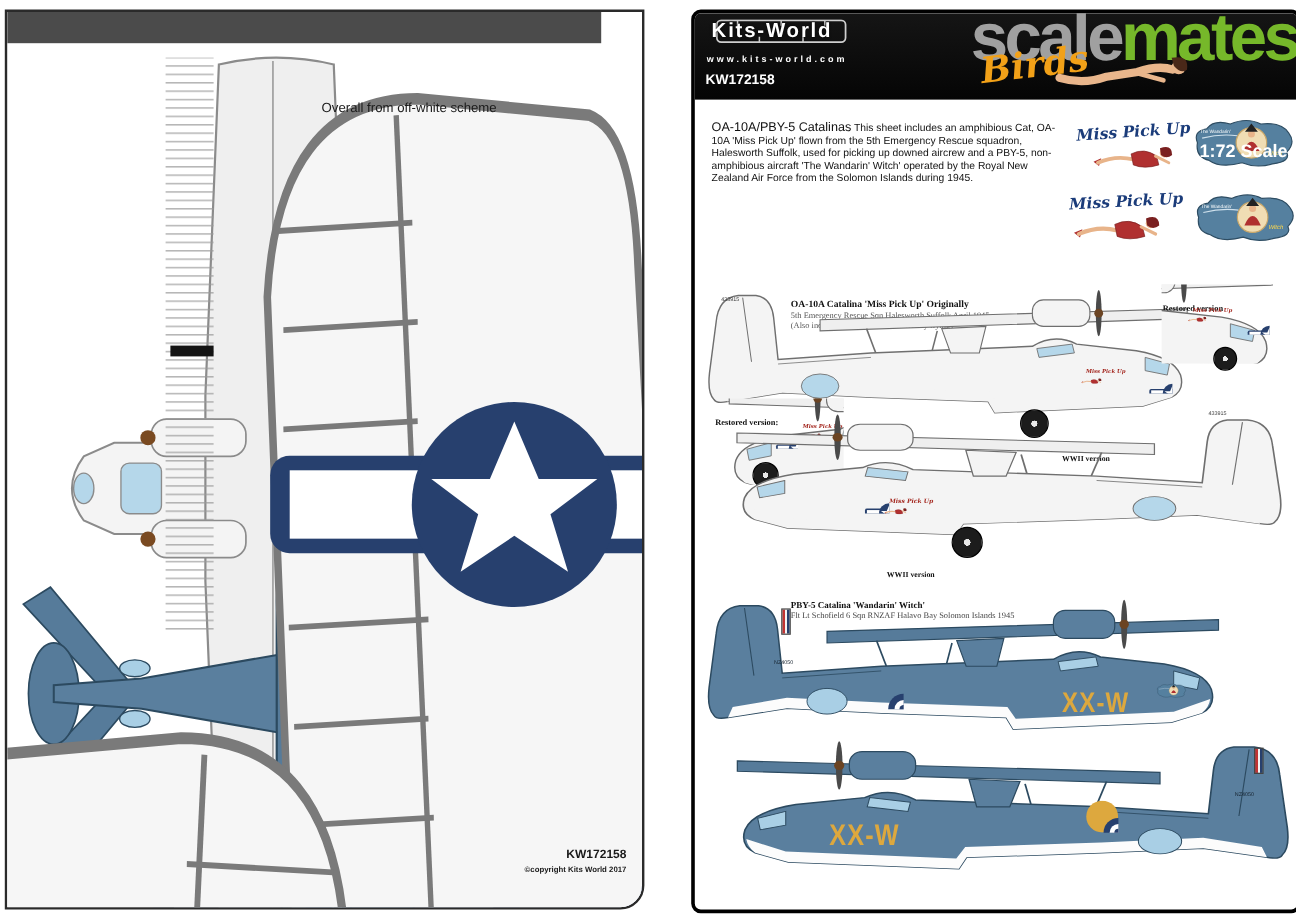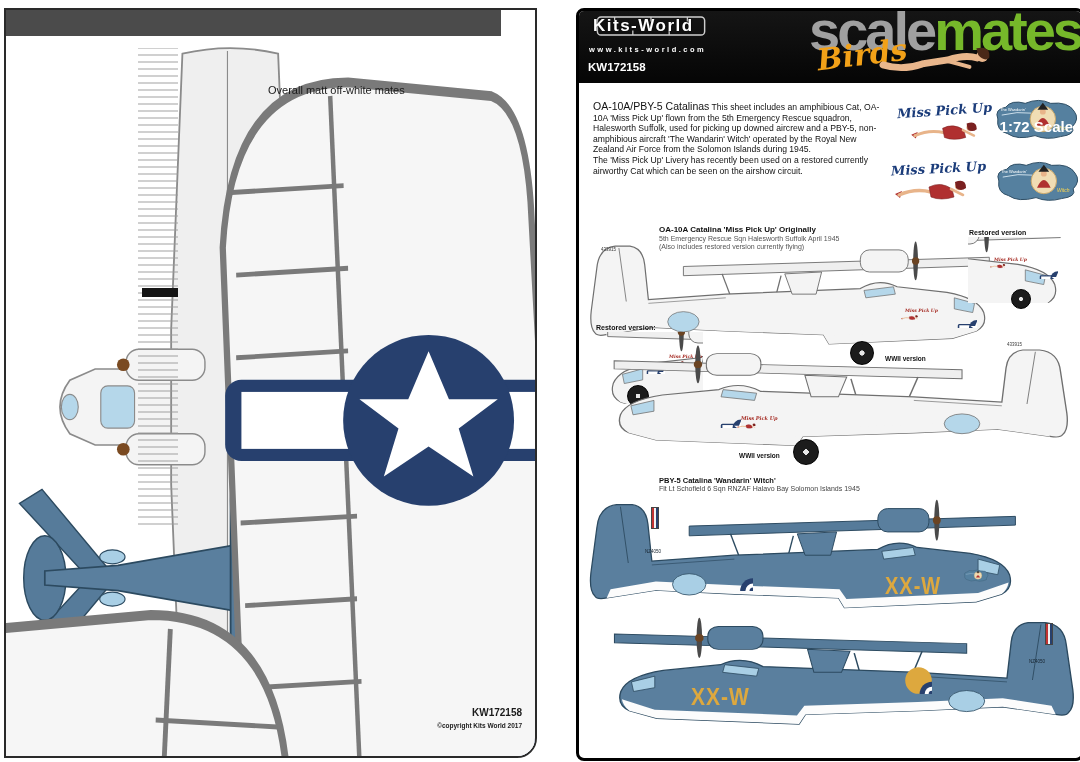--- a/index.html
+++ b/index.html
@@ -21,21 +21,21 @@
   .wheel{position:absolute;border-radius:50%;
          background:radial-gradient(circle,#e8e8e8 0 16%,#1c1c1c 17% 72%,#000 73% 100%);
          border:1px solid #000;}
   .finflash{position:absolute;background:linear-gradient(90deg,#c23333 0 34%,#f2f2f2 34% 67%,#27406e 67% 100%);
             border:0.5px solid #444;}
   .code-yellow{position:absolute;color:#dda83e;font-weight:900;letter-spacing:1px;
                font-family:"Liberation Sans",sans-serif;transform:scaleY(1.18);transform-origin:left top;}
   .script{position:absolute;color:#1b3c7a;font-family:"DejaVu Serif",serif;font-style:italic;font-weight:bold;}
   .noseart{position:absolute;color:#a52a22;font-family:"DejaVu Serif",serif;font-style:italic;font-weight:bold;}
   .serial{position:absolute;color:#3a3a3a;font-family:"Liberation Sans",sans-serif;}
-  .seclbl{position:absolute;color:#111;font-family:Liberation Sans, sans-serif;}
+  .seclbl{position:absolute;color:#111;font-family:Liberation Serif, serif;margin-top:24px;}
   .clip{position:absolute;overflow:hidden;}
 </style>
 </head>
 <body>
 
 <svg width="0" height="0" style="position:absolute" aria-hidden="true">
   <defs>
     <pattern id="ribsG" width="8" height="7" patternUnits="userSpaceOnUse">
       <line x1="0" y1="3" x2="8" y2="3" stroke="#9a9a9a" stroke-width="1.1"></line>
     </pattern>
@@ -166,21 +166,21 @@
       <g>
         <use href="#fin-side" class="fw" transform="translate(185,31) scale(0.78,1.2)"></use>
         <use href="#us-insignia" transform="translate(211,112) scale(0.8)"></use>
       </g>
       <g>
         <use href="#fin-side" class="fw" transform="translate(316,563) scale(-0.85,1.22)"></use>
         <use href="#nz-roundel" transform="translate(284,637) scale(0.95)"></use>
       </g>
     </svg>
 
-    <div class="lbl" style="left:262px;top:74px;font-size:11px;">Overall matt off-white mates</div>
+    <div class="lbl" style="left:262px;top:74px;font-size:11px;">Overall from off-white scheme</div>
     <div class="lbl" style="left:416px;top:697px;width:100px;text-align:right;font-size:10px;font-weight:bold;">KW172158</div>
     <div class="lbl" style="left:318px;top:712px;width:198px;text-align:right;font-size:6.5px;font-weight:bold;">©copyright Kits World 2017</div>
   </div>
 
   <div id="right-page">
 
     <div class="abs" style="left:0;top:0;width:502px;height:72px;background:linear-gradient(#151515,#050505);">
       <svg class="abs" style="left:8px;top:5px;" width="128" height="20" viewBox="0 0 120 22">
         <use href="#sprue"></use>
       </svg>
@@ -196,21 +196,20 @@
 
       <div class="abs" style="right:0px;top:-8px;z-index:2;font-weight:bold;font-size:56px;letter-spacing:-3px;line-height:1;font-family:'Liberation Sans',sans-serif;">
         <span style="color:#a0a0a0;">scale</span><span style="color:#76b82a;">mates</span>
       </div>
       <div class="lbl" style="right:8px;top:64px;color:#fff;font-size:15px;font-weight:bold;z-index:4;margin-top:43px;">1:72 Scale</div>
     </div>
 
     <div class="abs" style="left:14px;top:90px;width:296px;font-size:8.6px;line-height:10.6px;color:#111;">
       <span style="font-size:10.5px;">OA-10A/PBY-5 Catalinas</span>
       <span>This sheet includes an amphibious Cat, OA-10A 'Miss Pick Up' flown from the 5th Emergency Rescue squadron, Halesworth Suffolk, used for picking up downed aircrew and a PBY-5, non-amphibious aircraft 'The Wandarin' Witch' operated by the Royal New Zealand Air Force from the Solomon Islands during 1945.</span>
-      <div>The 'Miss Pick Up' Livery has recently been used on a restored currently airworthy Cat which can be seen on the airshow circuit.</div>
     </div>
 
     <div class="script" style="left:318px;top:92px;font-size:13px;transform:rotate(-4deg);">Miss Pick Up</div>
     <svg class="abs" style="left:332px;top:108px;" width="78" height="24" viewBox="0 0 84 26">
         <use href="#pinup-girl"></use>
       </svg>
     <div class="clip" style="left:413px;top:86px;width:88px;height:44px;">
       <svg width="88" height="44" viewBox="0 0 90 44">
           <use href="#witch-patch"></use>
         </svg>

